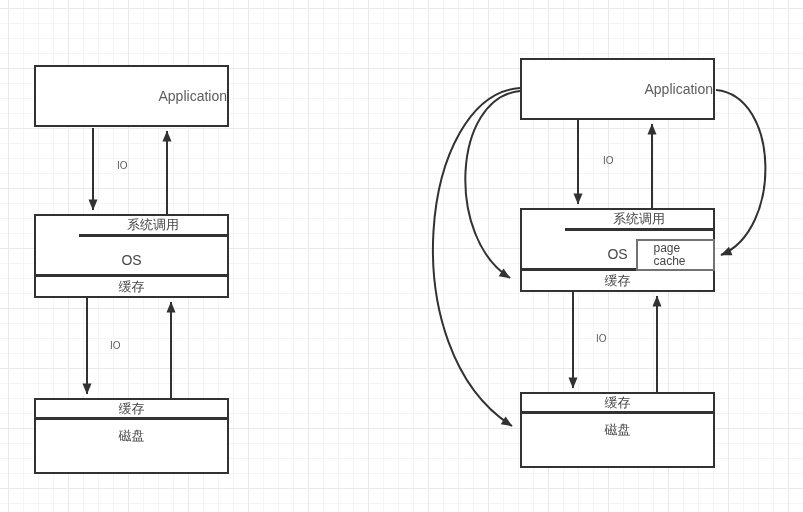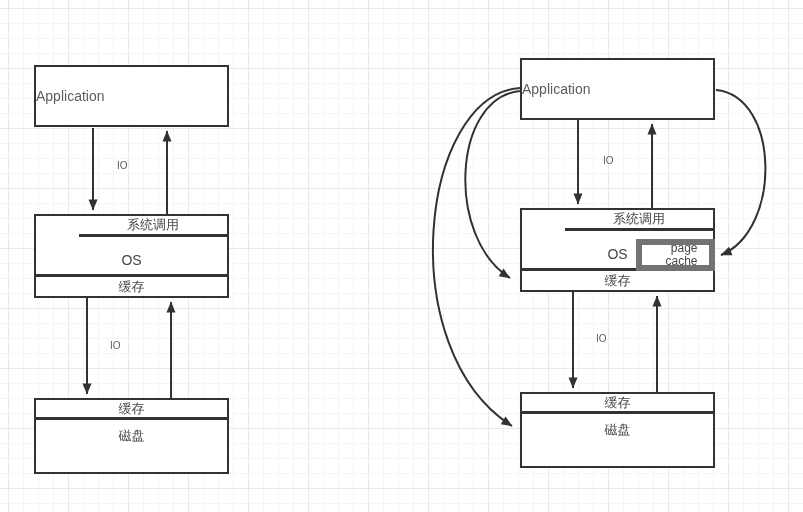--- a/index.html
+++ b/index.html
@@ -23,21 +23,21 @@
   svg.connectors { position: absolute; left: 0; top: 0; pointer-events: none; }
   svg.connectors * { pointer-events: auto; }
 
   .box {
     position: absolute;
     background: #ffffff;
     border: 2px solid #323232;
     color: #5d5d5d;
   }
   .app-box {
-    display: flex; align-items: center; justify-content: flex-start;
+    display: flex; align-items: center; justify-content: flex-end;
     font-size: 14px;
   }
   .lb-app  { left: 34px;  top: 65px; width: 195px; height: 62px; }
   .rb-app  { left: 520px; top: 58px; width: 195px; height: 62px; }
 
   .stack { display: flex; flex-direction: column; color: #474747; }
   .lb-os   { left: 34px;  top: 214px; width: 195px; height: 84px; }
   .rb-os   { left: 520px; top: 208px; width: 195px; height: 84px; }
   .stack .sheader {
     height: 21px; border-bottom: 3px solid #323232;
@@ -51,23 +51,23 @@
     font-size: 14px; padding-top: 8px;
   }
   .stack .sfooter {
     height: 22px; border-top: 3px solid #323232;
     display: flex; align-items: center; justify-content: center;
     font-size: 13px;
   }
   .page-cache {
     position: absolute; right: -2px; bottom: -3px;
     width: 79px; height: 32px;
-    background: #ffffff; border: 6px solid #737373;
+    background: #ffffff; border: 2px solid #737373;
     display: flex; align-items: center; justify-content: center;
-    text-align: right; font-size: 12px; line-height: 13px;
+    text-align: left; font-size: 12px; line-height: 13px;
     color: #474747;
   }
   .page-cache span { display: block; width: 44px; }
 
   .disk { display: flex; flex-direction: column; color: #474747; }
   .lb-disk { left: 34px;  top: 398px; width: 195px; height: 76px; }
   .rb-disk { left: 520px; top: 392px; width: 195px; height: 76px; }
   .disk .dheader {
     height: 20px; border-bottom: 3px solid #323232;
     display: flex; align-items: center; justify-content: center;

